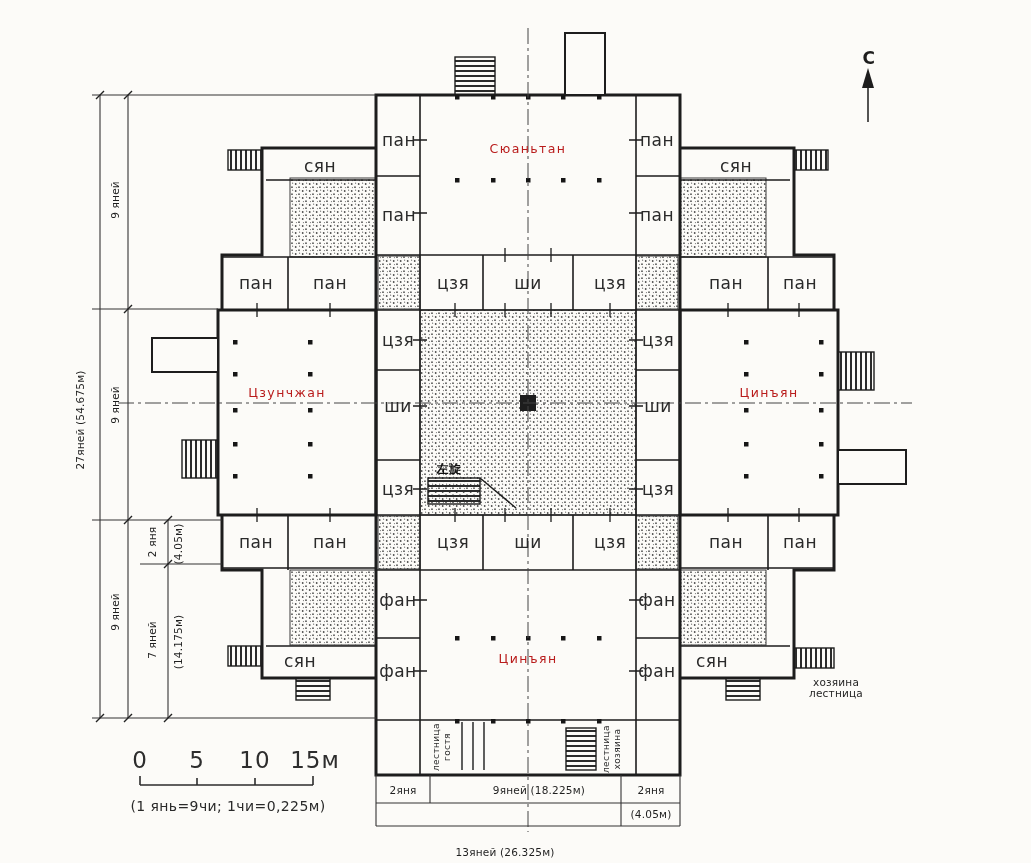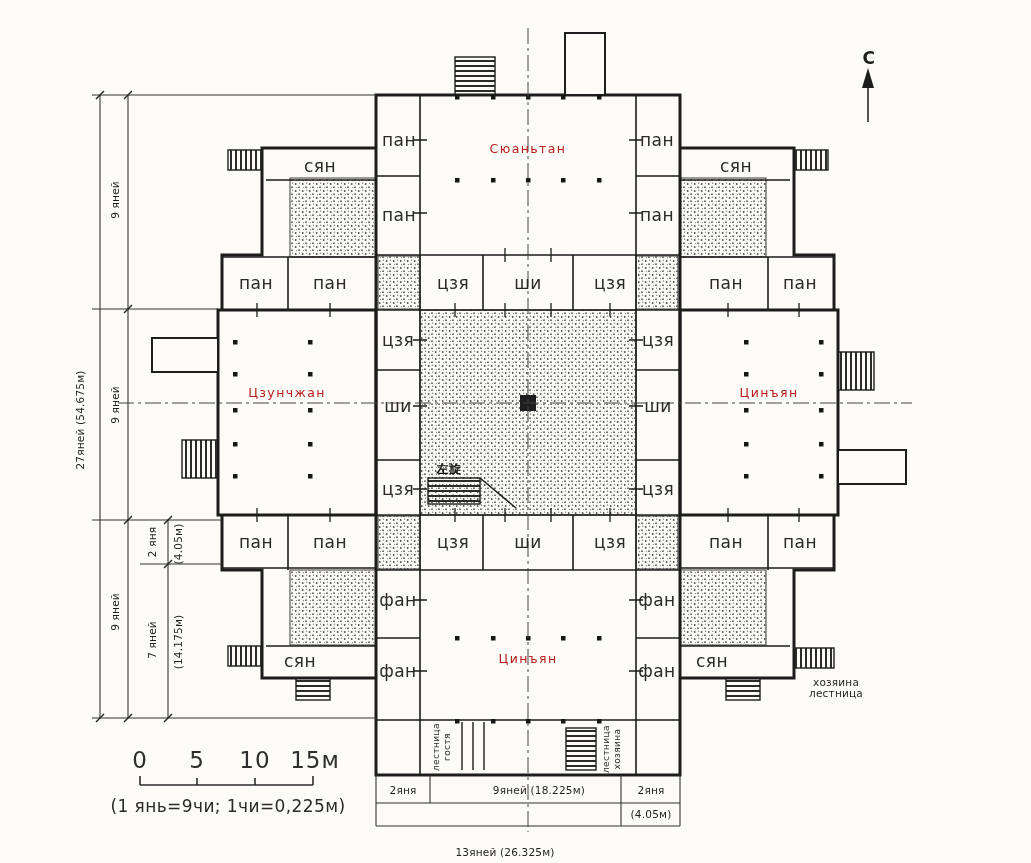--- a/index.html
+++ b/index.html
@@ -6,21 +6,21 @@
   #canvas{position:relative;width:1031px;height:863px;background:#fcfbf8;overflow:hidden;
           font-family:"DejaVu Sans",sans-serif;}
   #planlines{position:absolute;left:0;top:0;}
   .lbl{position:absolute;transform:translate(-50%,-50%);font-size:17px;color:#2a2a2a;
        white-space:nowrap;letter-spacing:.4px;line-height:11px;}
   .v{transform:translate(-50%,-50%) rotate(-90deg);}
   .hall{font-size:12.5px;letter-spacing:1.4px;color:#b91c1c;}
   .dim{font-size:10.5px;color:#1f1f1f;letter-spacing:.2px;}
   .sm{font-size:9px;}
   .num{font-size:23px;color:#2d2d2d;letter-spacing:1px;}
-  .note{font-size:17px;}
+  .note{font-size:14px;}
   .cn{font-size:12px;font-weight:bold;color:#111;}
   .wrap2{white-space:normal;width:64px;line-height:10.5px;text-align:center;}
   .north{font-size:17px;color:#1d1d1d;font-weight:bold;}
 </style>
 </head>
 <body>
 
 <div id="canvas">
 
   <svg id="planlines" width="1031" height="863" viewBox="0 0 1031 863">

